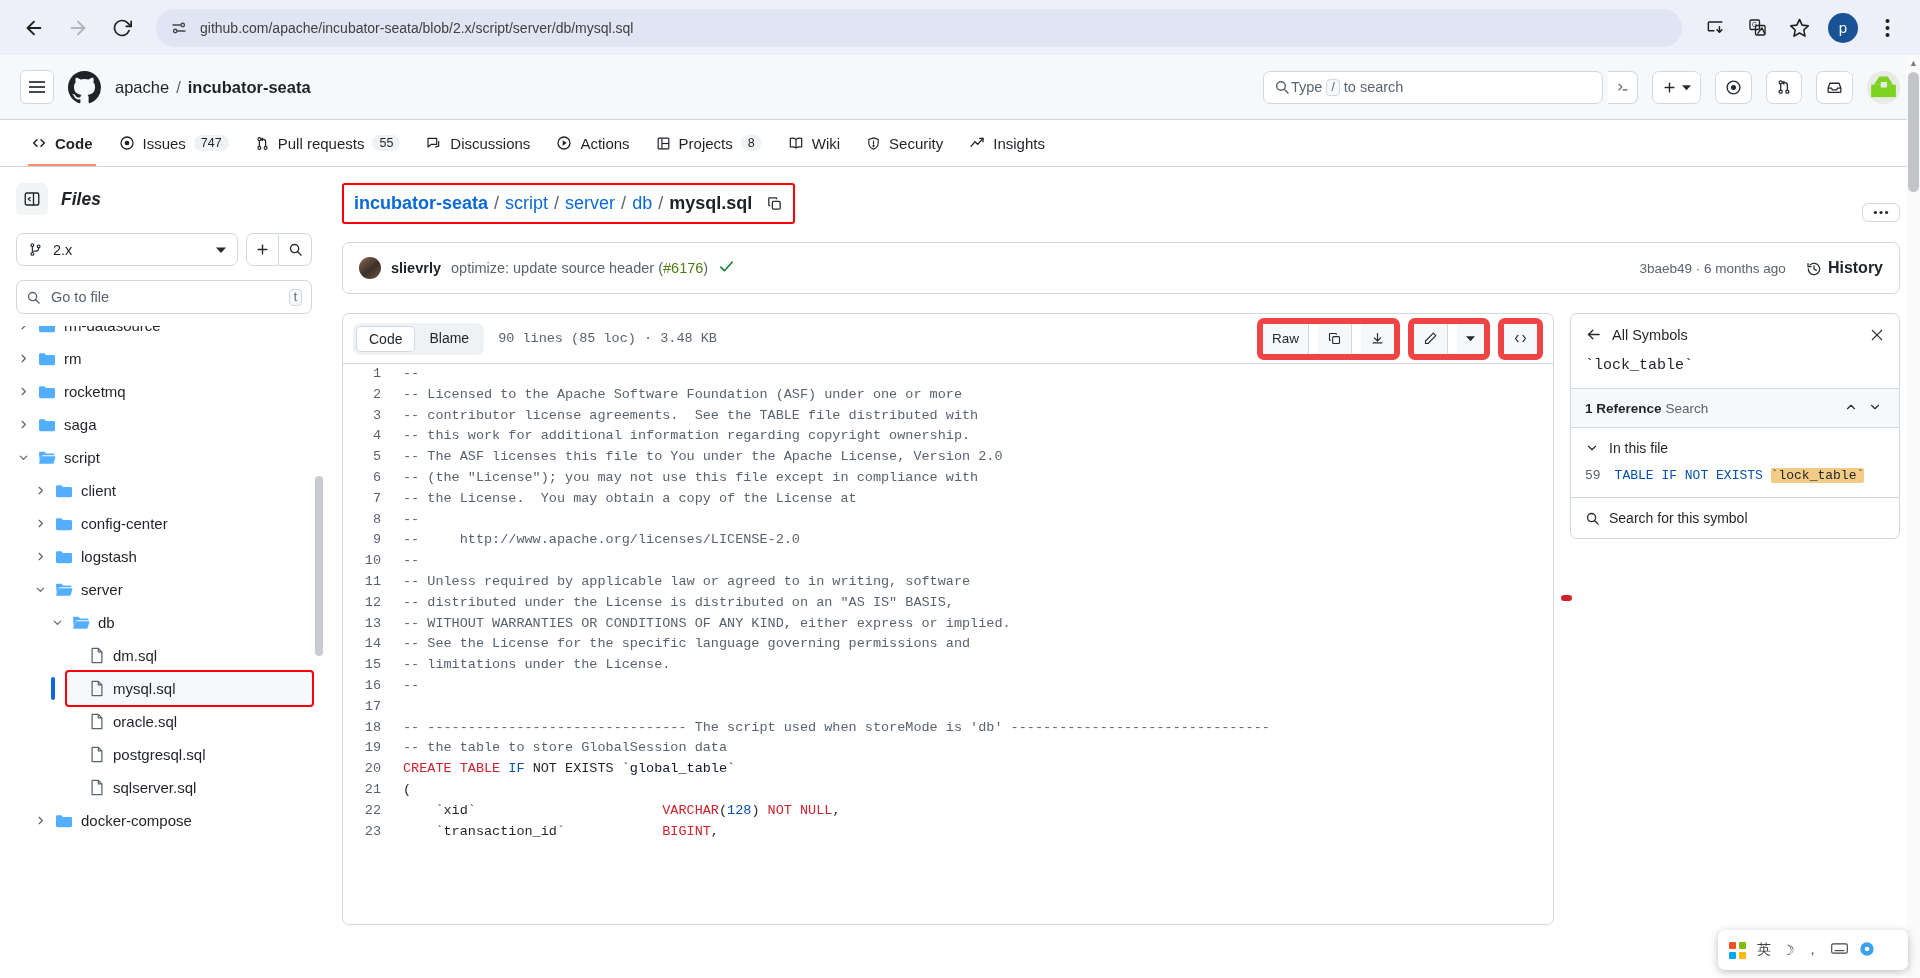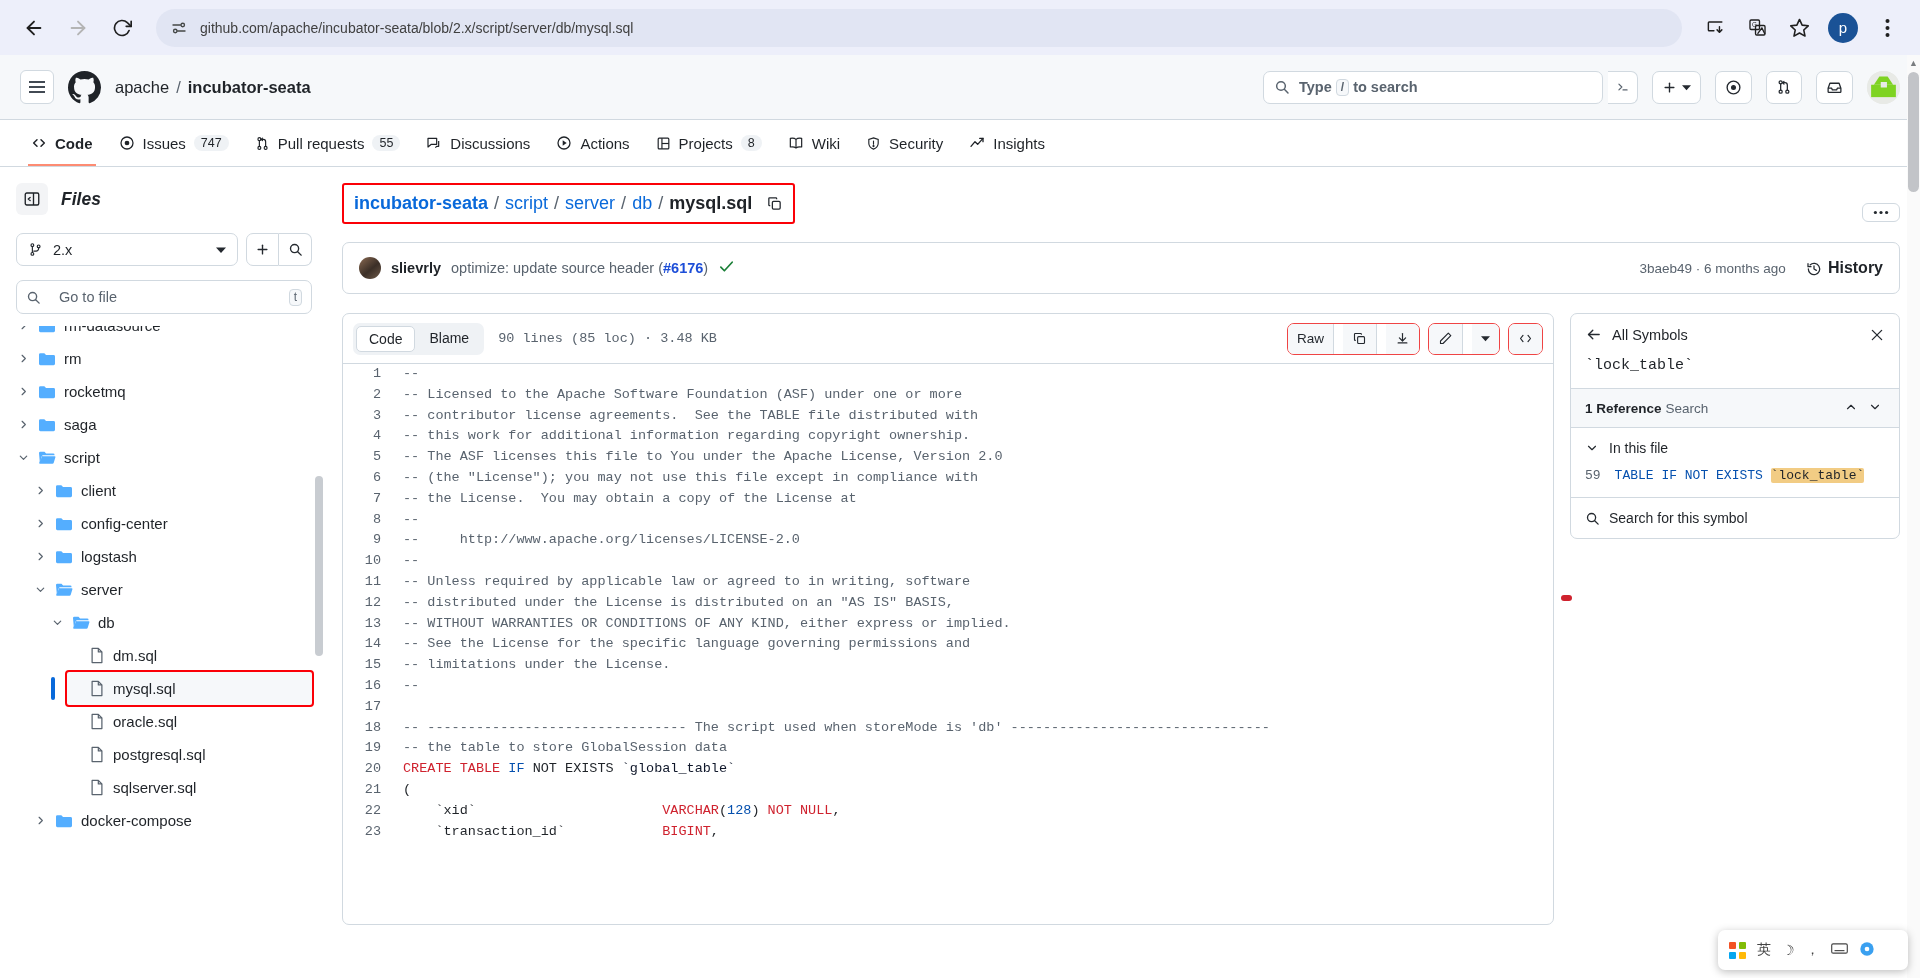--- a/index.html
+++ b/index.html
@@ -52,23 +52,22 @@
     background: #fff; display: flex; flex-direction: column;
     align-items: center; justify-content: center; gap: 3.5px;
   }
   #hamburger-btn i { display: block; width: 16px; height: 1.8px; background: #424a53; }
   #repo-breadcrumb-top { font-size: 16.5px; color: #1f2328; display: flex; gap: 7px; align-items: center; }
   #repo-breadcrumb-top .owner { color: #1f2328; }
   #repo-breadcrumb-top .sep { color: #59636e; }
   #repo-breadcrumb-top .repo { font-weight: bold; }
   #gh-search {
     width: 340px; height: 33px; border: 1px solid #d1d9e0; border-radius: 7px;
-    background: #fff; display: flex; align-items: center; padding: 0 10px; gap: 9px;
+    background: #fff; display: flex; align-items: center; padding: 0 10px; gap: 1px;
     margin-left: auto;
-    font-weight: bold;
   }
   #gh-search-placeholder { font-size: 14.5px; color: #59636e; display: flex; align-items: center; gap: 4px; }
   .kbd {
     border: 1px solid #d1d9e0; border-radius: 4px; padding: 0px 4px;
     font-size: 12px; color: #59636e; line-height: 15px; background: #f6f8fa;
   }
   #cmd-btn {
     width: 30px; height: 33px; border: 1px solid #d1d9e0; border-left: none;
     border-radius: 0 7px 7px 0; background: #fff; margin-left: -9px;
     display: flex; align-items: center; justify-content: center;
@@ -120,21 +119,21 @@
   #branch-name { font-size: 14.5px; color: #1f2328; flex: 1; }
   .icon-btn-group { display: flex; }
   .icon-btn {
     width: 33px; height: 33px; border: 1px solid #d1d9e0; background: #fff;
     display: flex; align-items: center; justify-content: center; color: #24292f;
   }
   .icon-btn:first-child { border-radius: 7px 0 0 7px; }
   .icon-btn:last-child { border-radius: 0 7px 7px 0; border-left: none; }
   #gotofile {
     height: 34px; border: 1px solid #d1d9e0; border-radius: 7px; background: #fff;
-    display: flex; align-items: center; padding: 16px 9px; gap: 18px; margin-right: 16px;
+    display: flex; align-items: center; padding: 16px 9px; gap: 10px; margin-right: 16px;
     margin-bottom: 12px;
   }
   #gotofile-text { font-size: 14.5px; color: #59636e; flex: 1; }
   #file-tree { padding-right: 16px; overflow: hidden; height: 620px; position: relative; }
   .tree-row {
     display: flex; align-items: center; gap: 8px; height: 33px;
     border-radius: 6px; padding-right: 6px; font-size: 15px; color: #1f2328;
     position: relative;
   }
   .tree-row.selected { background: #f6f8fa; }
@@ -170,21 +169,21 @@
     border: 1px solid #d1d9e0; border-radius: 7px 7px 0 0; background: #fff;
     height: 52px; display: flex; align-items: center; padding: 0 16px; gap: 10px;
     margin-bottom: 19px; border-radius: 7px;
   }
   #commit-avatar {
     width: 22px; height: 22px; border-radius: 50%; flex: none;
     background: linear-gradient(140deg,#8a6a52,#3b2f27 55%,#6f5a4a);
   }
   #commit-author { font-size: 14.5px; font-weight: bold; color: #1f2328; }
   #commit-msg { font-size: 14.5px; color: #59636e; }
-  #commit-msg .pr { color: #1d4ed8; font-weight: bold; }
+  #commit-msg .pr { color: #4d7c0f; }
   #check-icon { color: #1a7f37; font-size: 16px; }
   #commit-meta { margin-left: auto; display: flex; align-items: center; gap: 20px; }
   #commit-sha { font-size: 13.5px; color: #59636e; }
   #history-link { display: flex; align-items: flex-end; gap: 6px; font-size: 16px; font-weight: bold; color: #1f2328; }
 
   #file-area { display: flex; gap: 16px; align-items: flex-start; }
   #file-box {
     flex: 1; border: 1px solid #d1d9e0; border-radius: 7px; background: #fff;
     min-width: 0; overflow: hidden;
   }
@@ -192,21 +191,21 @@
     height: 50px; display: flex; align-items: center; padding: 0 10px; gap: 14px;
     border-bottom: 1px solid #d1d9e0;
   }
   #code-blame {
     display: flex; background: #eff2f5; border-radius: 7px; padding: 3px; gap: 2px;
   }
   .cb-tab { font-size: 14px; padding: 4px 12px; border-radius: 5px; color: #1f2328; }
   .cb-tab.active { background: #fff; border: 1px solid #d1d9e0; font-weight: normal; }
   #file-stats { font-size: 13.5px; color: #59636e; }
   #toolbar-right { margin-left: auto; display: flex; align-items: center; gap: 0; }
-  .tb-group { display: flex; border: 1px solid #ef4444; border-radius: 7px; overflow: hidden; margin-left: 8px; gap: 9px; }
+  .tb-group { display: flex; border: 6px solid #ef4444; border-radius: 7px; overflow: hidden; margin-left: 8px; gap: 9px; }
   .tb-btn {
     height: 30px; display: flex; align-items: center; justify-content: center;
     padding: 0 9px; background: #f6f8fa; color: #24292f; border-right: 1px solid #d1d9e0;
     font-size: 13.5px;
   }
   .tb-btn:last-child { border-right: none; }
 
   #code-scroll { height: 560px; overflow: hidden; }
   table#code-table { border-collapse: collapse; width: 100%; }
   #code-table td { vertical-align: top; padding: 0; }

